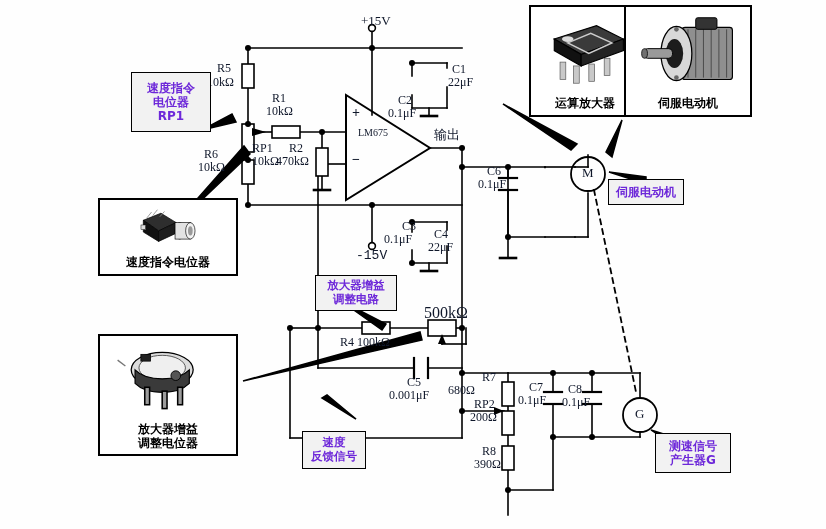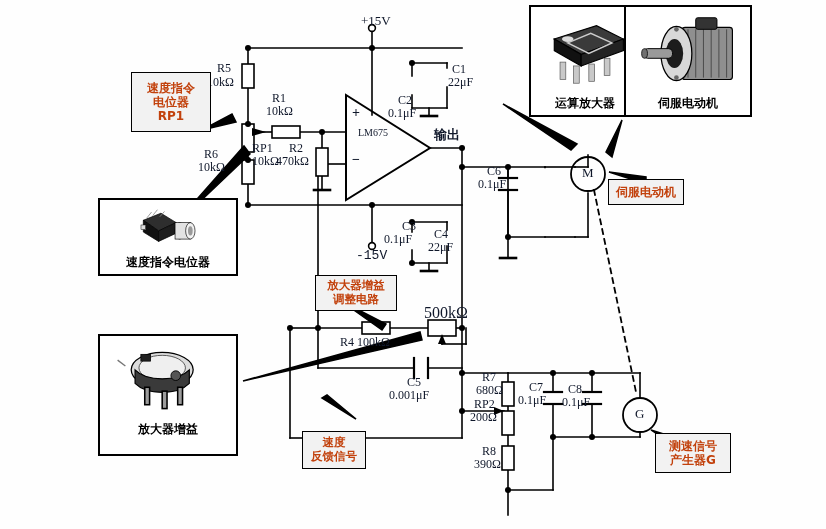--- a/index.html
+++ b/index.html
@@ -1,22 +1,22 @@
 <!DOCTYPE html>
 <html><head>
 <meta charset="utf-8">
 <style>
   html,body{margin:0;padding:0;background:#ffffff;}
   body{font-family:"Liberation Serif", serif;}
   #root{position:relative;width:826px;height:529px;background:#fefefe;overflow:hidden;}
   svg#schematic{position:absolute;left:0;top:0;width:826px;height:529px;}
   .lbl{position:absolute;font-family:"Liberation Serif",serif;color:#0f172a;white-space:nowrap;line-height:1.05;}
-  .cn{font-family:"DejaVu Sans",sans-serif;font-weight:bold;}
+  .cn{font-family:"DejaVu Sans",sans-serif;font-weight:normal;}
   .callout{position:absolute;background:#f2f2f2;border:1.6px solid #000;
-           font-family:"DejaVu Sans",sans-serif;font-weight:bold;color:#c2410c;
+           font-family:"DejaVu Sans",sans-serif;font-weight:bold;color:#6d28d9;
            text-align:center;line-height:1.18;display:flex;align-items:center;
            justify-content:center;flex-direction:column;}
   .photo{position:absolute;border:2.2px solid #000;background:#ffffff;box-sizing:border-box;}
   .photo .cap{position:absolute;left:0;right:0;bottom:3px;text-align:center;
               font-family:"DejaVu Sans",sans-serif;font-weight:bold;font-size:12px;color:#000;}
   .photo .art{position:absolute;left:6px;right:6px;top:5px;bottom:22px;overflow:hidden;}
 </style>
 </head>
 <body>
 
@@ -235,21 +235,21 @@
   <div class="lbl" style="left:340px;top:336px;font-size:12px;">R4 100kΩ</div>
   <div class="lbl" style="left:424px;top:305px;font-size:16px;">500kΩ</div>
 
   <div class="lbl" style="left:407px;top:376px;font-size:12px;">C5</div>
   <div class="lbl" style="left:389px;top:389px;font-size:12px;">0.001μF</div>
 
   <div class="lbl" style="left:327px;top:444px;font-size:12px;">R3</div>
   <div class="lbl" style="left:322px;top:457px;font-size:12px;">10kΩ</div>
 
   <div class="lbl" style="left:482px;top:371px;font-size:12px;">R7</div>
-  <div class="lbl" style="left:476px;top:384px;font-size:12px;">680Ω</div>
+  <div class="lbl" style="left:448px;top:384px;font-size:12px;">680Ω</div>
 
   <div class="lbl" style="left:474px;top:398px;font-size:12px;">RP2</div>
   <div class="lbl" style="left:470px;top:411px;font-size:12px;">200Ω</div>
 
   <div class="lbl" style="left:482px;top:445px;font-size:12px;">R8</div>
   <div class="lbl" style="left:474px;top:458px;font-size:12px;">390Ω</div>
 
   <div class="lbl" style="left:529px;top:381px;font-size:12px;">C7</div>
   <div class="lbl" style="left:518px;top:394px;font-size:12px;">0.1μF</div>
   <div class="lbl" style="left:568px;top:383px;font-size:12px;">C8</div>
@@ -362,15 +362,16 @@
           <g stroke="#000" stroke-width="1.6" fill="#9c9c9c">
             <rect x="40" y="44" width="5" height="18"></rect>
             <rect x="58" y="48" width="5" height="18"></rect>
             <rect x="74" y="44" width="5" height="18"></rect>
           </g>
           <path d="M20,22 L12,16" stroke="#777" stroke-width="1.4"></path>
         </g>
       </svg>
     </div>
     <div class="cap" style="bottom:16px;">放大器增益</div>
+    <div class="cap" style="bottom:2px;">调整电位器</div>
   </div>
 
 </div>
 
 </body></html>

